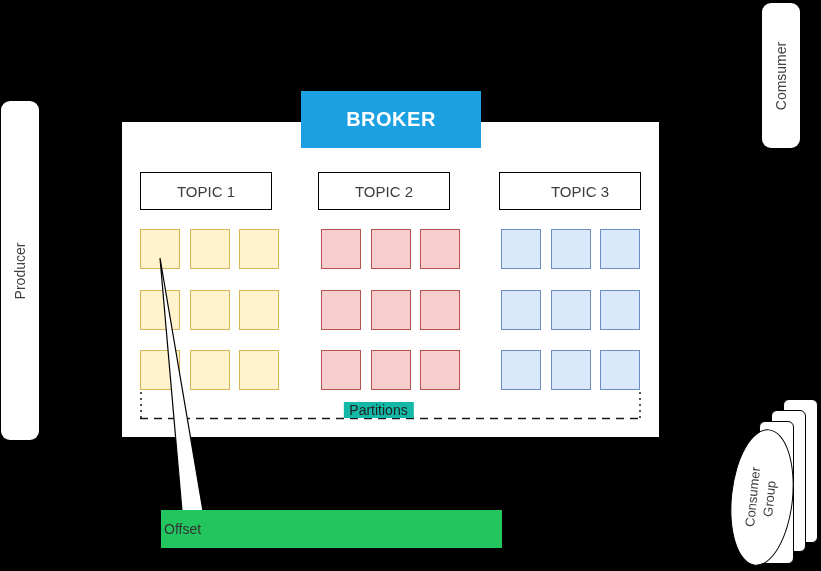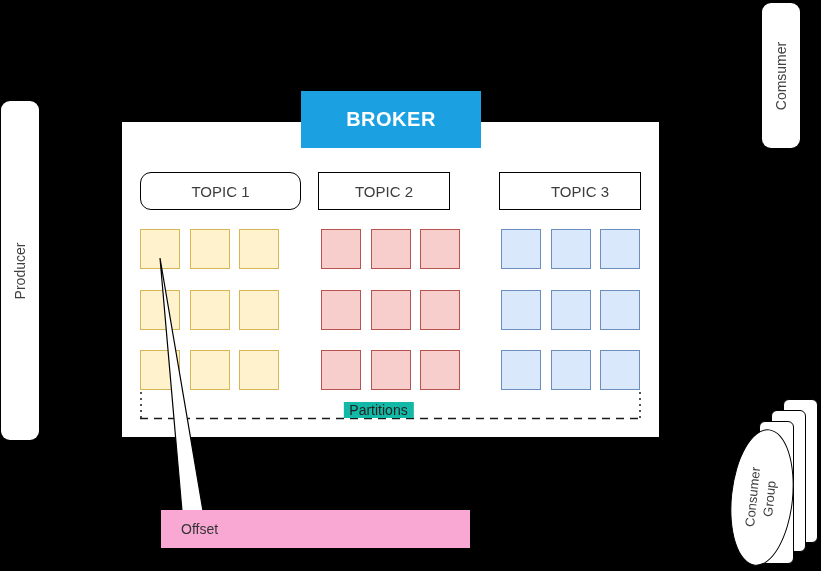--- a/index.html
+++ b/index.html
@@ -14,37 +14,37 @@
   .vtext{transform:rotate(-90deg);white-space:nowrap;font-size:14px;color:#404040;}
   
   .main-box{position:absolute;left:122px;top:122px;width:537px;height:315px;background:#fff;z-index:1;}
   .broker{position:absolute;left:301px;top:91px;width:180px;height:57px;border-radius:0;
     display:flex;align-items:center;justify-content:center;z-index:3;
     font-size:20px;font-weight:700;letter-spacing:.5px;}
   
   .topic-label{position:absolute;top:172px;height:38px;background:#fff;border:1px solid #000;
     box-sizing:border-box;display:flex;align-items:center;justify-content:center;
     font-size:15px;color:#3d3d3d;z-index:2;}
-  .topic-label.t1{left:140px;width:161px;border-radius:11px;}
+  .topic-label.t1{left:140px;width:132px;}
   .topic-label.t2{left:318px;width:132px;}
   .topic-label.t3{left:499px;width:142px;padding-left:20px;}
   
   .squares{position:absolute;top:229px;width:139px;height:161px;z-index:2;}
   .squares.g1{left:140px;}
   .squares.g2{left:321px;}
   .squares.g3{left:501px;}
   .sq{position:absolute;width:40px;height:40px;box-sizing:border-box;border:1px solid;}
   
   .bracket{position:absolute;left:140px;top:392px;width:501px;height:28px;z-index:2;}
   .bracket svg{position:absolute;left:0;top:0;}
   .bracket-label{position:absolute;left:calc(50% - 12px);top:18px;transform:translate(-50%,-50%);
     background:#14b8a6;padding:0 6px;font-size:14px;color:#222;white-space:nowrap;}
   
-  .offset-box{position:absolute;left:161px;top:510px;width:309px;height:38px;background:#f9a8d4;
-    display:flex;align-items:center;z-index:4;font-size:14px;color:#333;padding-left:20px;box-sizing:border-box;}
+  .offset-box{position:absolute;left:161px;top:510px;width:341px;height:38px;background:#22c55e;
+    display:flex;align-items:center;z-index:4;font-size:14px;color:#333;padding-left:3px;box-sizing:border-box;}
   .wedge{position:absolute;left:0;top:0;z-index:3;pointer-events:none;}
   
   .card{position:absolute;width:35px;background:#fff;border:1px solid #000;border-radius:6px;
     box-sizing:border-box;display:flex;align-items:center;justify-content:center;z-index:2;}
   .card.c3{left:783px;top:399px;height:144px;}
   .card.c2{left:771px;top:410px;height:142px;}
   .card.c1{left:759px;top:421px;height:143px;}
   .card .vtext{font-size:12px;color:#3d3d3d;}
   .cg-ellipse{position:absolute;left:731px;top:429px;width:62px;height:137px;background:#fff;
     border:1px solid #000;border-radius:50%;transform:rotate(6deg);box-sizing:border-box;

